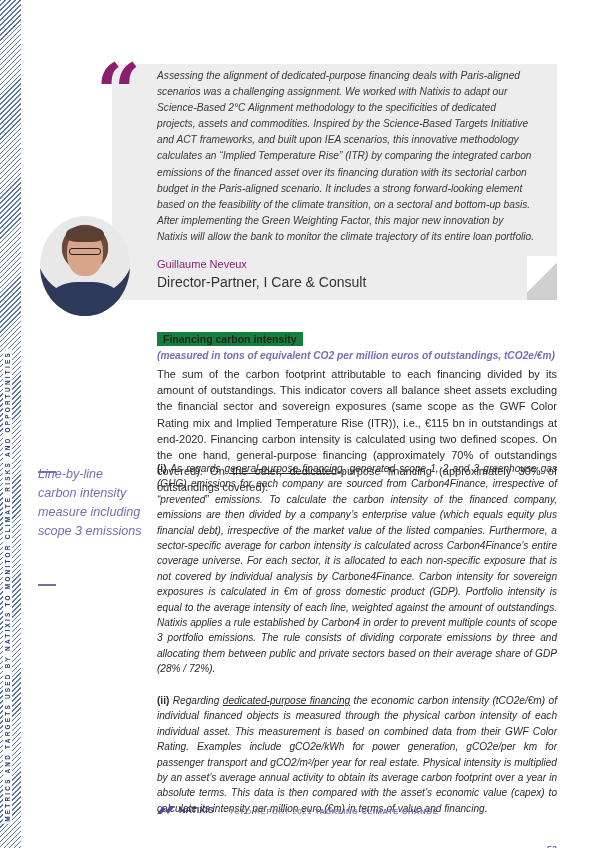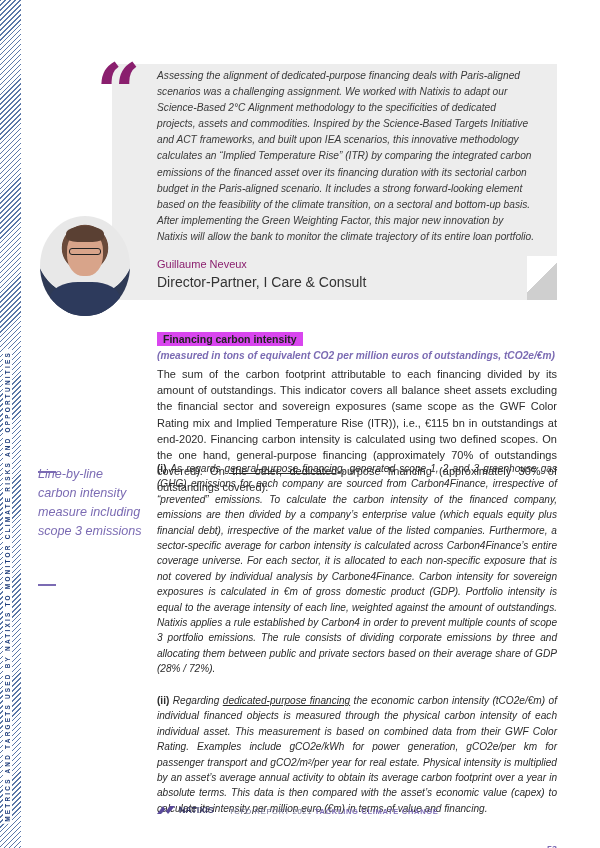--- a/index.html
+++ b/index.html
@@ -19,21 +19,21 @@
     font-style:italic; color:#3a3a3a; }
   .author-name { position:absolute; left:157px; top:258px; font-size:11px; font-weight:normal; color:#8a1f6e; }
   .author-title { position:absolute; left:157px; top:274px; font-size:14px; color:#333; }
   .avatar { position:absolute; left:40px; top:216px; width:90px; height:100px; border-radius:50%;
     background: radial-gradient(circle at 50% 32%, #d9a88e 0 20%, #6a4a3a 21% 28%, #e8e8e8 29% 60%, #2f3a55 61% 100%);
     overflow:hidden; }
   .avatar-body { position:absolute; left:10px; top:66px; width:70px; height:40px; background:#2d3a5c; border-radius:40% 40% 0 0; }
   .avatar-head { position:absolute; left:27px; top:14px; width:36px; height:46px; background:#d8a48a; border-radius:45%; }
   .avatar-hair { position:absolute; left:26px; top:10px; width:38px; height:16px; background:#5a4033; border-radius:50% 50% 30% 30%; }
   .avatar-glasses { position:absolute; left:29px; top:32px; width:32px; height:7px; border:1.5px solid #222; border-radius:3px; box-sizing:border-box; }
-  .section-heading { position:absolute; left:157px; top:332px; background:#d946ef; padding:1px 6px; font-size:10.5px;
+  .section-heading { position:absolute; left:157px; top:332px; background:#15803d; padding:1px 6px; font-size:10.5px;
     font-weight:bold; color:#222; }
   .subheading { position:absolute; left:157px; top:350px; font-size:10.2px; font-style:italic; color:#7b6bb3;font-weight:bold; }
   .para { position:absolute; left:157px; width:400px; font-size:11px; line-height:16.2px; text-align:justify; color:#2b2b2b; }
   .item { position:absolute; left:157px; width:400px; font-size:10.1px; line-height:15.4px; font-style:italic; text-align:justify; color:#2b2b2b; }
   .item .num { font-style:normal; font-weight:bold; }
   .item .u { text-decoration:underline; }
   .side-rule { position:absolute; left:38px; width:18px; height:2px; background:#7b6bb3; }
   .side-note { position:absolute; left:38px; top:465px; width:104px; font-size:12.6px; line-height:19px; color:#7b6bb3; font-style:italic; }
   .footer-logo { position:absolute; left:157px; top:805px; display:flex; align-items:center; gap:4px; font-weight:bold; font-size:9px; color:#3a3a6a; }
   .footer-text { position:absolute; left:229px; top:807px; font-size:7.5px; letter-spacing:0.7px; color:#6b6b8f; }

